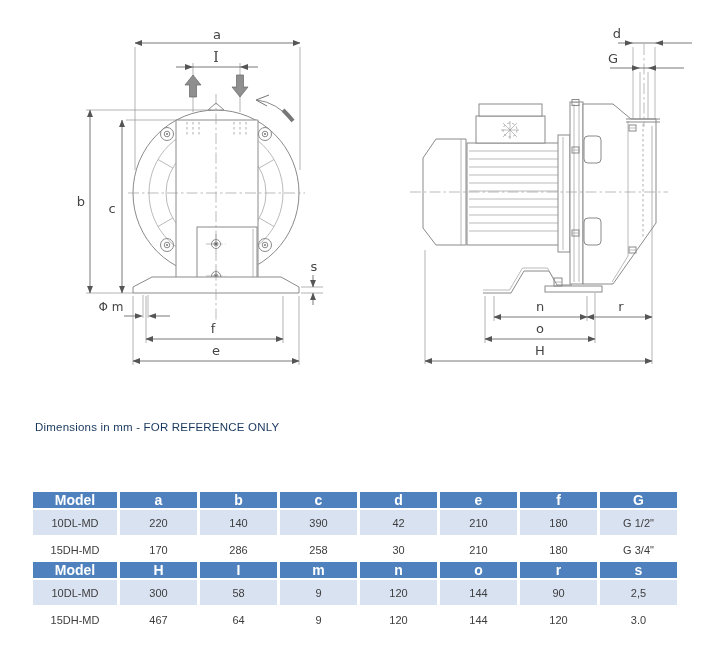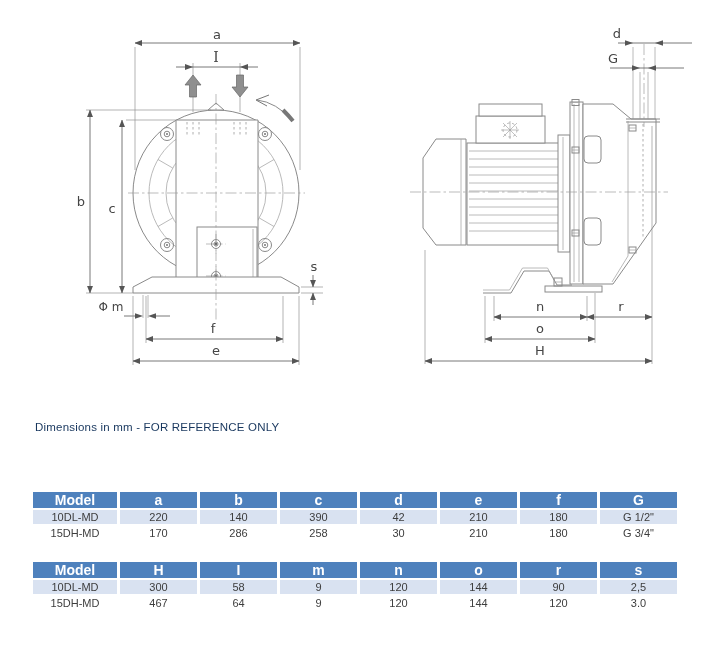--- a/index.html
+++ b/index.html
@@ -23,21 +23,21 @@
   .lblsm{font-family:"DejaVu Sans",sans-serif;font-size:12px;fill:#454545;text-anchor:middle;}
   .lblserif{font-family:"DejaVu Serif",serif;font-size:14px;fill:#454545;text-anchor:middle;}
 
   .note{position:absolute;left:35px;top:421px;font-size:11.5px;color:#17365D;letter-spacing:.2px;}
 
   .tbl{position:absolute;left:30px;border-collapse:separate;border-spacing:3px 2px;table-layout:fixed;}
   .t1{top:490px;}
   .t2{top:560px;}
   .tbl th{background:#4E81BD;color:#fff;font-weight:bold;font-size:14px;height:15px;
           padding:0;text-align:center;font-family:"Liberation Sans",sans-serif;}
-  .tbl td{font-size:11px;color:#3d3d3d;height:14px;padding:0;text-align:center;background:#fff;
+  .tbl td{font-size:11px;color:#3d3d3d;height:25px;padding:0;text-align:center;background:#fff;
           font-family:"Liberation Sans",sans-serif;}
   .tbl tr.band td{background:#D9E2F1;}
 </style>
 </head>
 <body>
 
 <div class="stage">
 
   <svg class="drawing front" width="272" height="356" viewBox="55 15 272 356" xmlns="http://www.w3.org/2000/svg">
     <defs>

